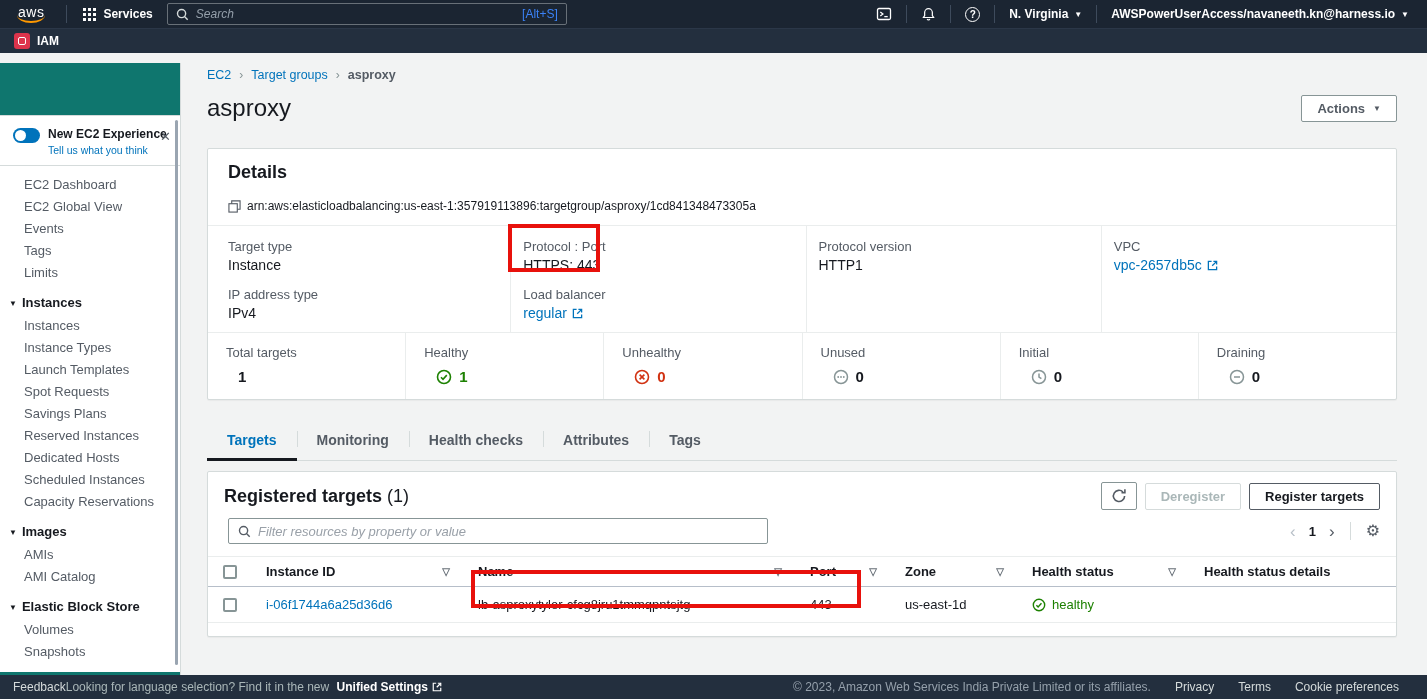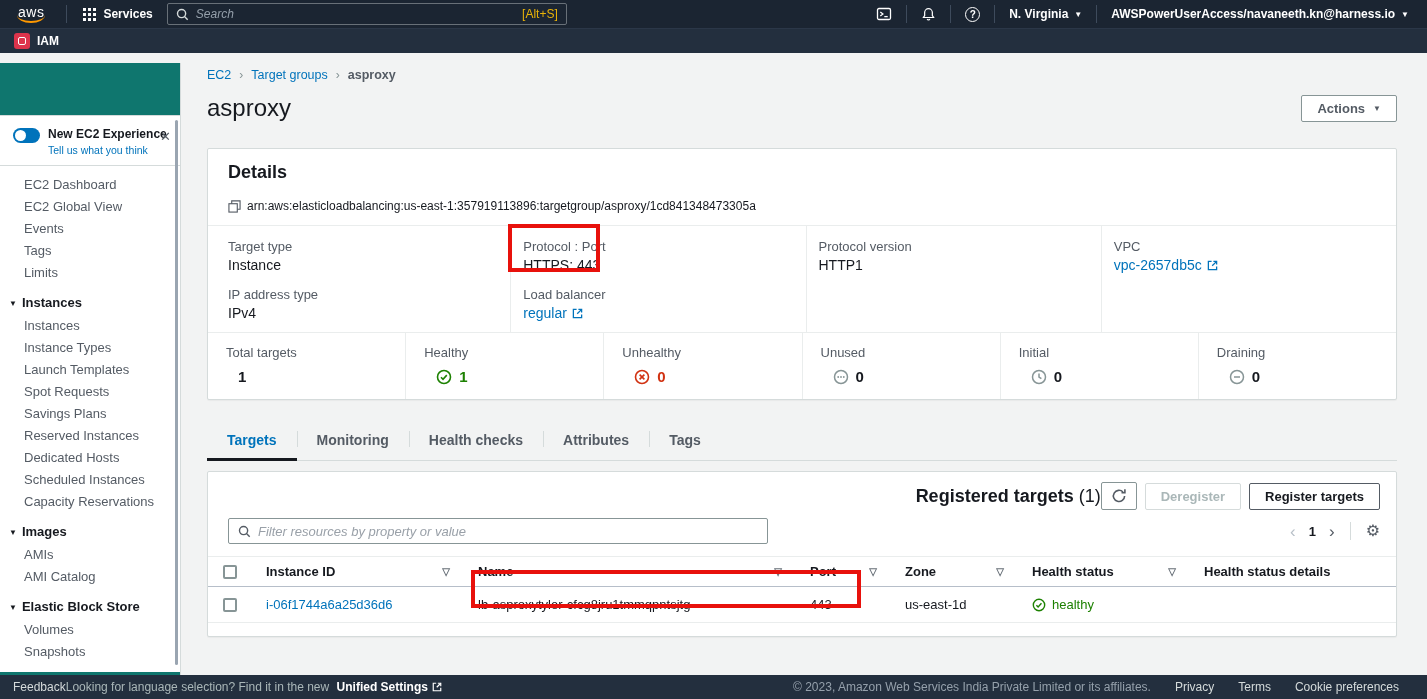--- a/index.html
+++ b/index.html
@@ -16,21 +16,21 @@
   .aws-logo { position:relative; font-weight:400; font-size:14px; letter-spacing:.5px; color:#fff; padding:2px 14px 6px 8px; cursor:pointer; }
   .aws-logo::after { content:""; position:absolute; left:7px; right:13px; bottom:3px; height:6px;
     border-bottom:2px solid #ff9900; border-radius:0 0 50% 50% / 0 0 100% 100%; }
   .nav-vdiv { width:1px; height:18px; background:#3e4b5c; margin:0 8px; }
   .services-btn { display:flex; align-items:center; gap:7px; color:#fff; font-size:12px; font-weight:700; background:none; border:none; cursor:pointer; padding:0 8px; font-family:inherit; }
   .search-box { display:flex; align-items:center; gap:7px; width:400px; height:22px; margin-left:6px;
     background:#1b2532; border:1px solid #687078; border-radius:2px; padding:0 8px; }
   .search-box input { flex:1; background:transparent; border:none; outline:none; color:#d5dbdb;
     font-size:12px; font-style:italic; font-family:inherit; }
   .search-box input::placeholder { color:#95a0ab; font-style:italic; }
-  .kbd-hint { color:#eab308; font-size:12px; }
+  .kbd-hint { color:#3b82f6; font-size:12px; }
   .nav-spacer { flex:1; }
   .nav-icon-btn { background:none; border:none; cursor:pointer; display:flex; align-items:center; padding:0 6px; color:#fff; }
   .help-circle { width:15px; height:15px; border:1.5px solid #fff; border-radius:50%; font-size:10px; font-weight:700;
     display:flex; align-items:center; justify-content:center; color:#fff; }
   .nav-text-btn { background:none; border:none; cursor:pointer; color:#fff; font-size:12px; font-weight:700;
     display:flex; align-items:center; gap:6px; padding:0 6px; font-family:inherit; }
   .caret-down { font-size:8px; color:#fff; }
   .iam-ic { width:16px; height:16px; background:#dd344c; border-radius:3px; margin-right:7px;
     display:flex; align-items:center; justify-content:center; }
   .iam-ic i { display:block; width:8px; height:8px; border:1.5px solid #fff; border-radius:2px; }
@@ -95,21 +95,21 @@
 
   
   .tabs { display:flex; margin-top:20px; border-bottom:1px solid #d5dbdb; }
   .tab { position:relative; padding:12px 20px; font-size:14px; font-weight:700; color:#545b64; cursor:pointer; }
   .tab:not(:first-child)::before { content:""; position:absolute; left:0; top:11px; bottom:13px; width:1px; background:#d5dbdb; }
   .tab.active { color:#0073bb; }
   .tab.active::after { content:""; position:absolute; left:0; right:0; bottom:-1px; height:3px; background:#16191f; }
 
   
   .reg-card { margin-top:10px; }
-  .reg-head { display:flex; align-items:center; justify-content:flex-end; padding:10px 16px 8px 36px; }
+  .reg-head { display:flex; align-items:center; justify-content:space-between; padding:10px 16px 8px 16px; }
   .reg-actions { display:flex; align-items:center; gap:8px; }
   .reg-filter-row { display:flex; align-items:center; justify-content:space-between; padding:0 16px 12px 20px; }
   .filter-box { display:flex; align-items:center; gap:7px; width:540px; height:26px; background:#fff;
     border:1px solid #879596; border-radius:2px; padding:0 9px; }
   .filter-box input { flex:1; border:none; outline:none; font-size:13px; font-style:italic; color:#16191f; font-family:inherit; }
   .filter-box input::placeholder { color:#99a0a8; font-style:italic; }
   .pagination { display:flex; align-items:center; gap:13px; }
   .pg-chev { background:none; border:none; font-size:17px; line-height:1; cursor:pointer; color:#545b64; font-family:inherit; }
   .pg-chev.disabled { color:#b8c0c8; cursor:default; }
   .pg-num { font-size:13px; font-weight:700; color:#16191f; cursor:pointer; }

